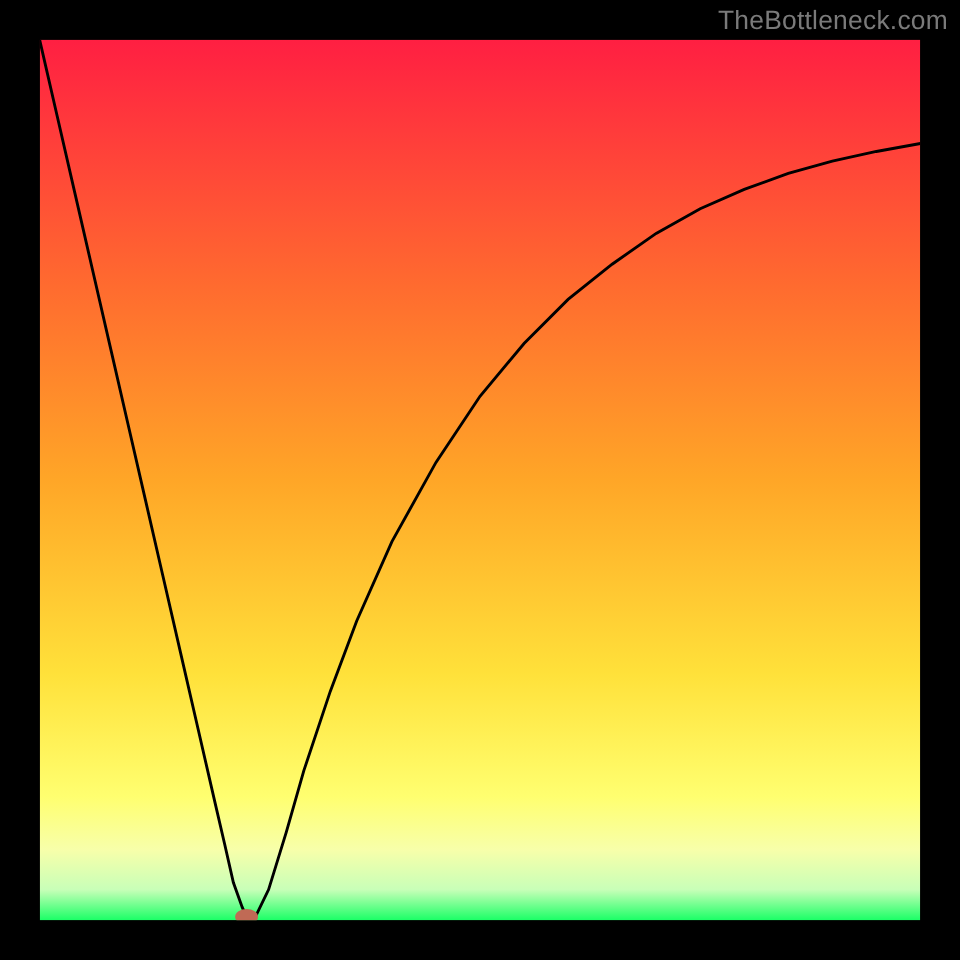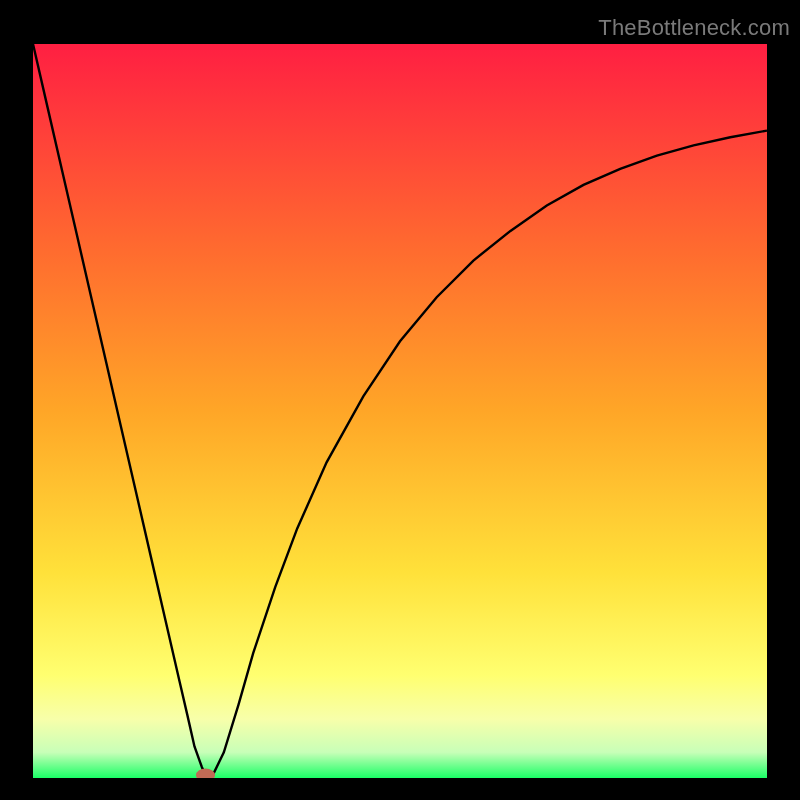--- a/index.html
+++ b/index.html
@@ -6,21 +6,21 @@
     margin: 0;
     padding: 0;
     width: 800px;
     height: 800px;
     background: #000;
     overflow: hidden;
   }
   .frame {
     position: absolute;
     left: 0;
-    top: 11px;
+    top: 0;
     width: 800px;
     height: 776px;
     background: #000;
   }
   .plot {
     position: absolute;
     left: 33px;
     top: 33px;
     width: 734px;
     height: 734px;

